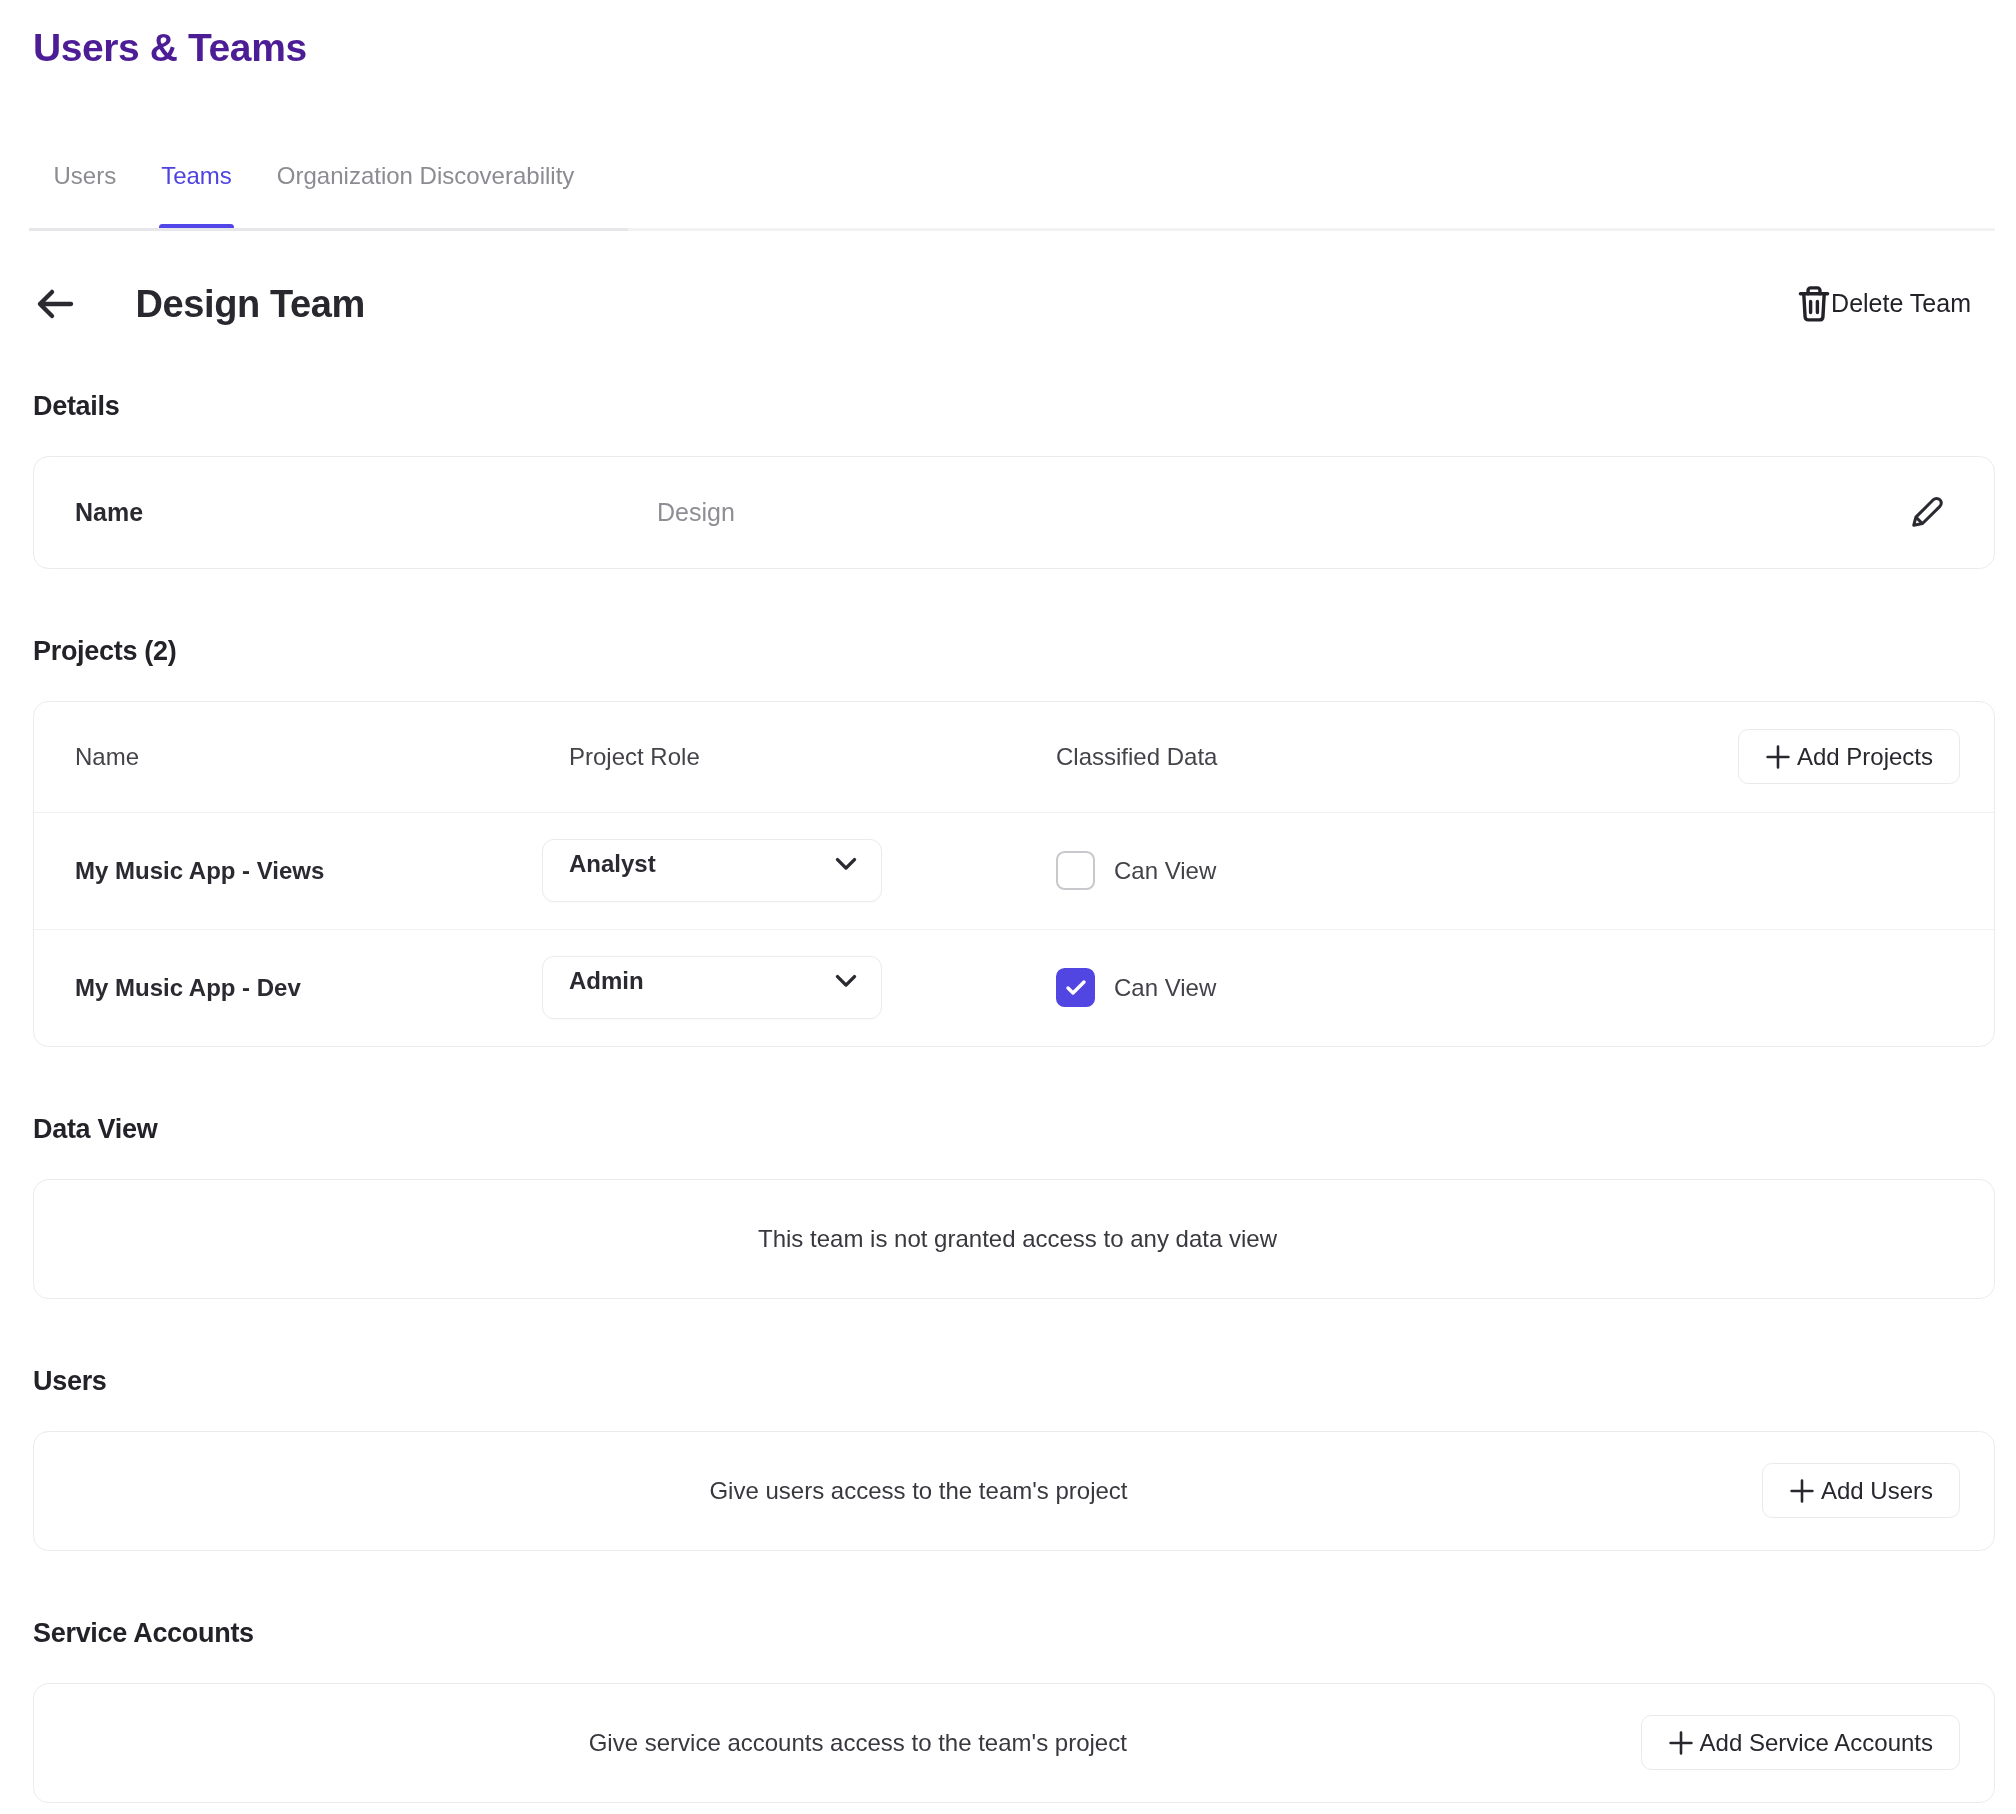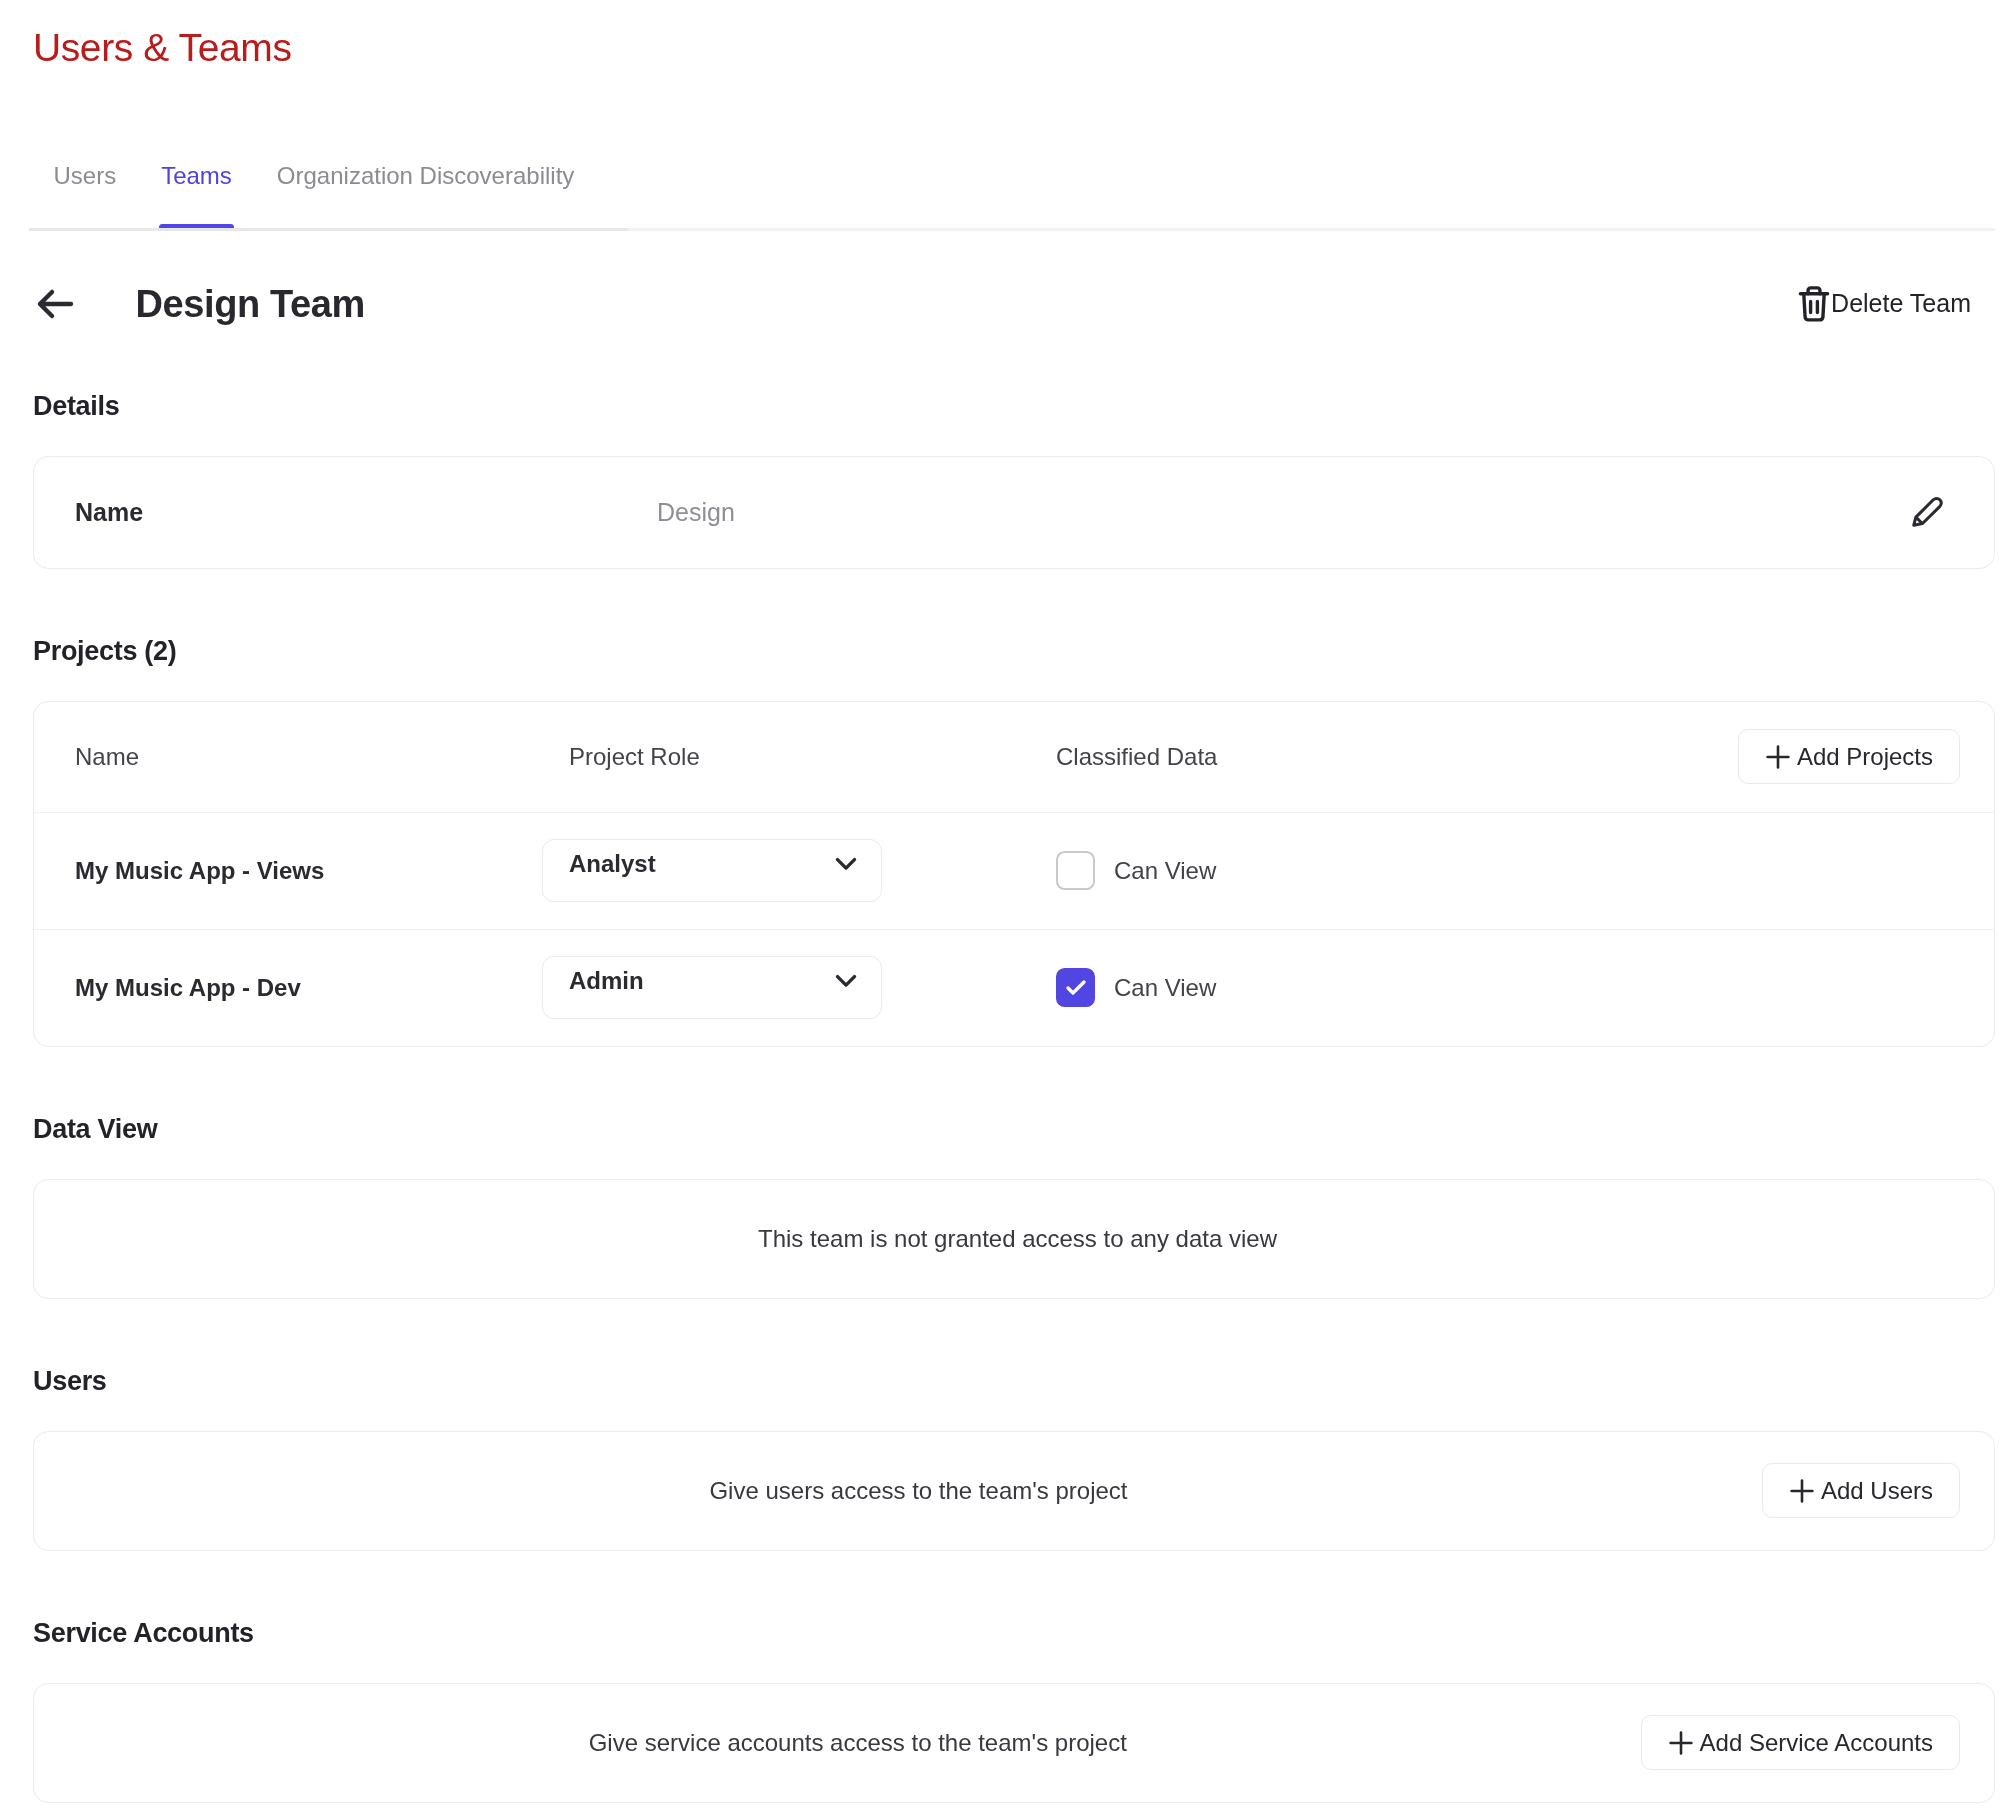--- a/index.html
+++ b/index.html
@@ -7,22 +7,22 @@
   body {
     width:2017px; height:1815px;
     font-family:"Liberation Sans", sans-serif;
     color:#232228;
     overflow:hidden;
   }
   .container { width:1962px; margin:0 22px 0 33px; }
 
   
   .page-title {
-    font-size:39px; font-weight:400; letter-spacing:-0.4px;
-    color:#b91c1c; margin:24px 0 0 0; line-height:48px;
+    font-size:39px; font-weight:700; letter-spacing:-0.4px;
+    color:#4c1d95; margin:24px 0 0 0; line-height:48px;
   }
 
   
   .tabs-wrap { position:relative; margin-top:89px; }
   .tabs {
     display:flex; gap:45px; margin-left:20.5px;
     padding-bottom:38px; position:relative;
   }
   .tab {
     position:relative; font-size:24px; line-height:29px;

